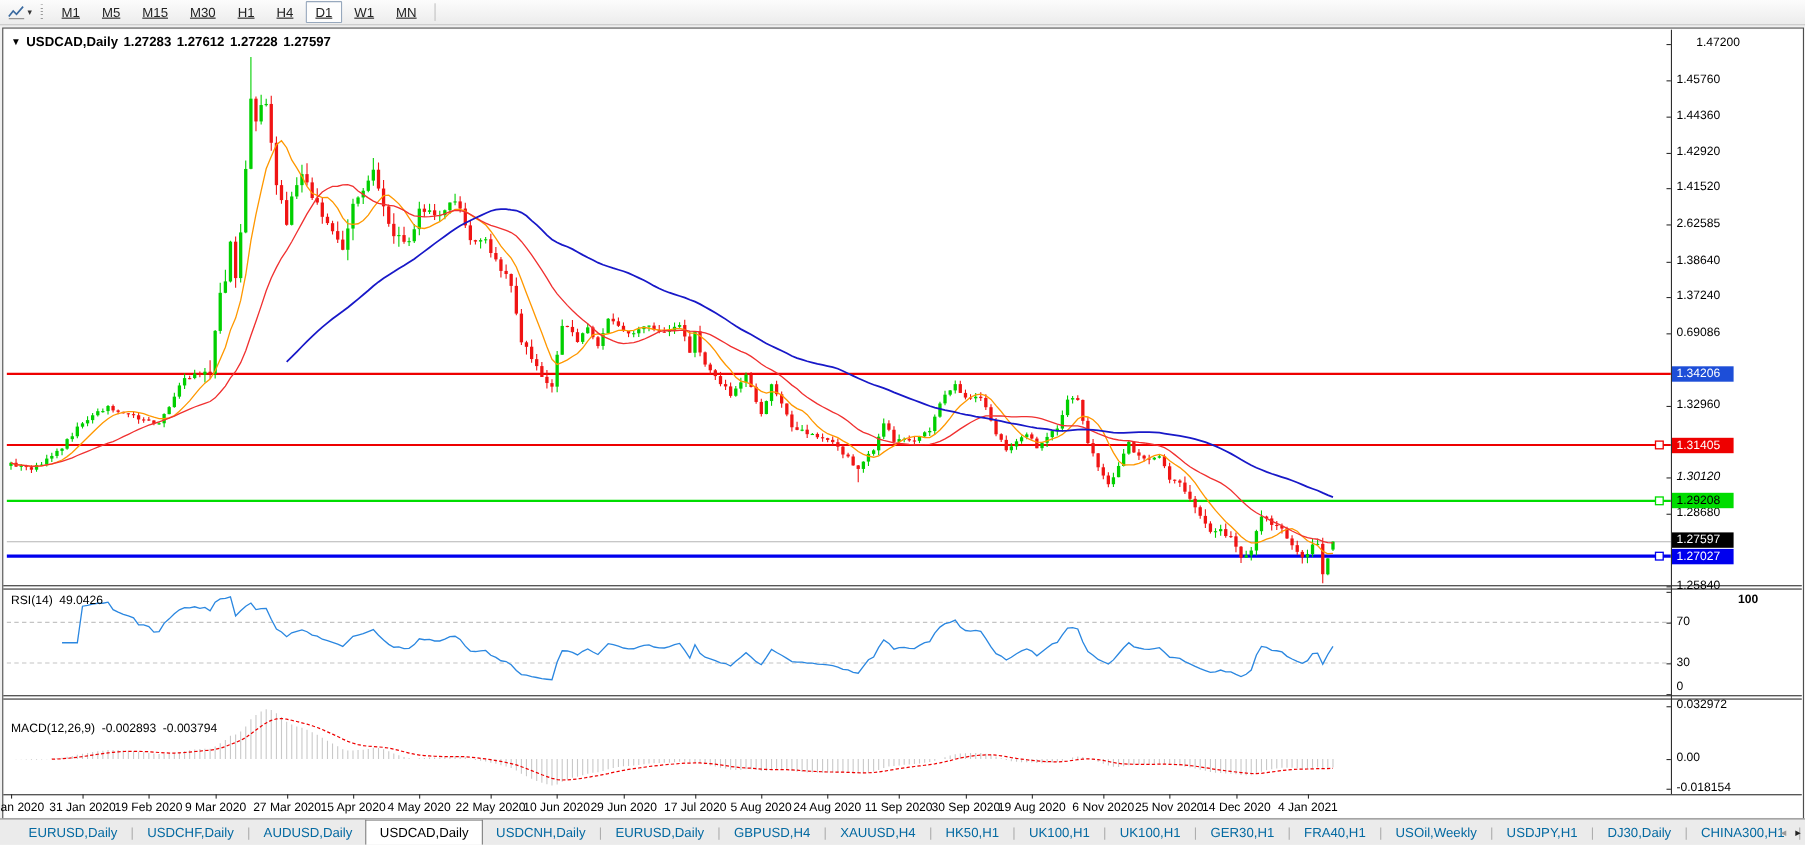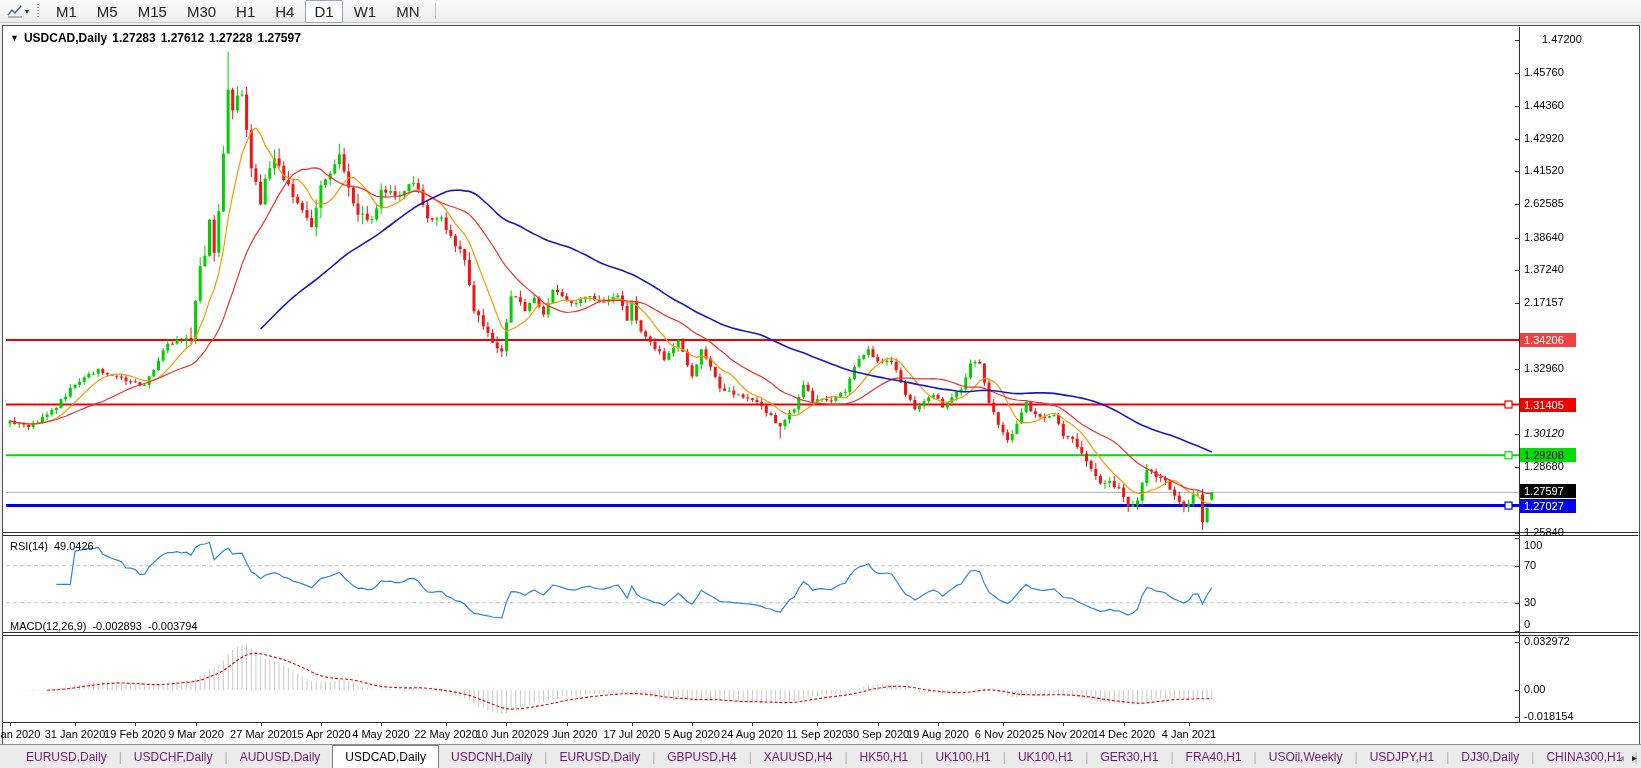--- a/index.html
+++ b/index.html
@@ -7,22 +7,22 @@
   
   .toolbar{position:absolute;left:0;top:0;width:1641px;height:23px;
     background:linear-gradient(#fcfcfc,#ececec);border-bottom:1px solid #c6c6c6;
     display:flex;align-items:center;padding-left:4px;box-sizing:border-box;}
   .grip{width:4px;height:15px;margin:0 5px;
     background:repeating-linear-gradient(to bottom,#9a9a9a 0 1px,transparent 1px 3px);
     background-size:2px 100%;background-repeat:no-repeat;}
   .tool-ico{display:flex;align-items:center;gap:2px;padding:1px 3px;cursor:default;}
   .tool-ico svg{display:block;}
   .dd-arrow{font-size:8px;color:#333;}
-  .tf-btn{font-size:15px;color:#222;padding:2px 8px;margin:0 1px;border:1px solid transparent;
-    border-radius:1px;cursor:default;}
+  .tf-btn{font-size:12px;color:#222;padding:2px 8px;margin:0 1px;border:1px solid transparent;
+    border-radius:1px;cursor:default;text-decoration:underline;}
   .tf-btn.active{background:#fdfdfd;border:1px solid #97a8bd;}
   .vsep{width:1px;height:16px;background:#c2c2c2;margin:0 6px;}
   
   .chart-window{position:absolute;left:2px;top:25px;width:1636px;height:718px;
     background:#ffffff;border:1px solid #4d4d4d;box-shadow:inset 0 0 0 1px #fdfdfd;}
   .panel-svg{position:absolute;left:6px;}
   .hsep{position:absolute;left:0;width:1641px;height:1px;background:#2e2e2e;}
   .axis-vline{position:absolute;top:27px;left:1519px;width:1px;height:695px;background:#2e2e2e;}
   .chart-title{position:absolute;left:10px;top:31px;font-size:12px;font-weight:bold;color:#000;
     display:flex;gap:5px;align-items:center;}
@@ -31,21 +31,21 @@
   .tick-label{position:absolute;font-size:11px;color:#000;white-space:nowrap;}
   .tick-mark{position:absolute;background:#2e2e2e;}
   .lvl-label{position:absolute;left:1520px;width:56px;height:14px;font-size:11px;
     line-height:14px;padding-left:4px;box-sizing:border-box;white-space:nowrap;}
   .date-label{position:absolute;top:728px;font-size:11px;color:#000;transform:translateX(-50%);
     white-space:nowrap;}
   
   .tabbar{position:absolute;left:0;top:744px;width:1641px;height:24px;background:#ebebeb;
     border-top:1px solid #8f8f8f;display:flex;align-items:flex-end;padding-left:14px;
     box-sizing:border-box;overflow:hidden;}
-  .tab{font-size:12px;color:#701a75;padding:3px 12px 4px 12px;white-space:nowrap;cursor:default;}
+  .tab{font-size:12px;color:#0369a1;padding:3px 12px 4px 12px;white-space:nowrap;cursor:default;}
   .tab.active{background:#ffffff;border:1px solid #7d7d7d;border-bottom:none;color:#000;
     padding-top:4px;margin-bottom:0;}
   .tab-sep{color:#aeaeae;font-size:12px;padding-bottom:4px;}
   .tab-arrows{position:absolute;right:4px;bottom:5px;font-size:10px;display:flex;gap:8px;}
 </style>
 </head>
 <body>
 
 <div class="toolbar">
   <span class="tool-ico">
@@ -887,21 +887,21 @@
   <span>1.27283</span>
   <span>1.27612</span>
   <span>1.27228</span>
   <span>1.27597</span>
 </div>
 
 <div class="panel-label" style="top:540px;">
   <span>RSI(14)</span>
   <span>49.0426</span>
 </div>
-<div class="panel-label" style="top:620px;justify-content:center;">
+<div class="panel-label" style="top:656px;justify-content:center;">
   <span>MACD(12,26,9)</span>
   <span>-0.002893</span>
   <span>-0.003794</span>
 </div>
 
 <div id="axis-labels">
     <div class="tick-mark" style="left: 1515px; top: 40px; width: 4px; height: 1px;"></div>
     <div class="tick-label" style="left: 1524px; top: 33px; margin-left: 18px;">1.47200</div>
     <div class="tick-mark" style="left: 1515px; top: 73px; width: 4px; height: 1px;"></div>
     <div class="tick-label" style="left: 1524px; top: 66px;">1.45760</div>
@@ -911,36 +911,36 @@
     <div class="tick-label" style="left: 1524px; top: 132px;">1.42920</div>
     <div class="tick-mark" style="left: 1515px; top: 171px; width: 4px; height: 1px;"></div>
     <div class="tick-label" style="left: 1524px; top: 164px;">1.41520</div>
     <div class="tick-mark" style="left: 1515px; top: 204px; width: 4px; height: 1px;"></div>
     <div class="tick-label" style="left: 1524px; top: 197px;">2.62585</div>
     <div class="tick-mark" style="left: 1515px; top: 238px; width: 4px; height: 1px;"></div>
     <div class="tick-label" style="left: 1524px; top: 231px;">1.38640</div>
     <div class="tick-mark" style="left: 1515px; top: 270px; width: 4px; height: 1px;"></div>
     <div class="tick-label" style="left: 1524px; top: 263px;">1.37240</div>
     <div class="tick-mark" style="left: 1515px; top: 303px; width: 4px; height: 1px;"></div>
-    <div class="tick-label" style="left: 1524px; top: 296px;">2.17157</div>
+    <div class="tick-label" style="left: 1524px; top: 296px;">0.69086</div>
     <div class="tick-mark" style="left: 1515px; top: 369px; width: 4px; height: 1px;"></div>
     <div class="tick-label" style="left: 1524px; top: 362px;">1.32960</div>
     <div class="tick-mark" style="left: 1515px; top: 434px; width: 4px; height: 1px;"></div>
     <div class="tick-label" style="left: 1524px; top: 427px; font-style: italic;">1.30120</div>
     <div class="tick-mark" style="left: 1515px; top: 467px; width: 4px; height: 1px;"></div>
     <div class="tick-label" style="left: 1524px; top: 460px;">1.28680</div>
     <div class="tick-mark" style="left: 1515px; top: 533px; width: 4px; height: 1px;"></div>
     <div class="tick-label" style="left: 1524px; top: 526px;">1.25840</div>
-    <div class="lvl-label" style="top: 333px; background: #ef4444; color: rgb(255, 255, 255);">1.34206</div>
+    <div class="lvl-label" style="top: 333px; background: #1d4ed8; color: rgb(255, 255, 255);">1.34206</div>
     <div class="lvl-label" style="top: 398px; background: rgb(238, 0, 0); color: rgb(255, 255, 255);">1.31405</div>
     <div class="lvl-label" style="top: 448px; background: rgb(0, 221, 0); color: rgb(0, 0, 0);">1.29208</div>
     <div class="lvl-label" style="top: 499px; background: rgb(0, 0, 238); color: rgb(255, 255, 255);">1.27027</div>
     <div class="lvl-label" style="top: 484px; background: rgb(0, 0, 0); color: rgb(255, 255, 255);">1.27597</div>
     <div class="tick-mark" style="left: 1515px; top: 538px; width: 4px; height: 1px;"></div>
-    <div class="tick-label" style="left: 1524px; top: 539px;">100</div>
+    <div class="tick-label" style="left: 1580px; top: 539px; font-weight: bold;">100</div>
     <div class="tick-mark" style="left: 1515px; top: 566px; width: 4px; height: 1px;"></div>
     <div class="tick-label" style="left: 1524px; top: 559px;">70</div>
     <div class="tick-mark" style="left: 1515px; top: 603px; width: 4px; height: 1px;"></div>
     <div class="tick-label" style="left: 1524px; top: 596px;">30</div>
     <div class="tick-mark" style="left: 1515px; top: 631px; width: 4px; height: 1px;"></div>
     <div class="tick-label" style="left: 1524px; top: 618px;">0</div>
     <div class="tick-mark" style="left: 1515px; top: 642px; width: 4px; height: 1px;"></div>
     <div class="tick-label" style="left: 1524px; top: 635px;">0.032972</div>
     <div class="tick-mark" style="left: 1515px; top: 690px; width: 4px; height: 1px;"></div>
     <div class="tick-label" style="left: 1524px; top: 683px;">0.00</div>

